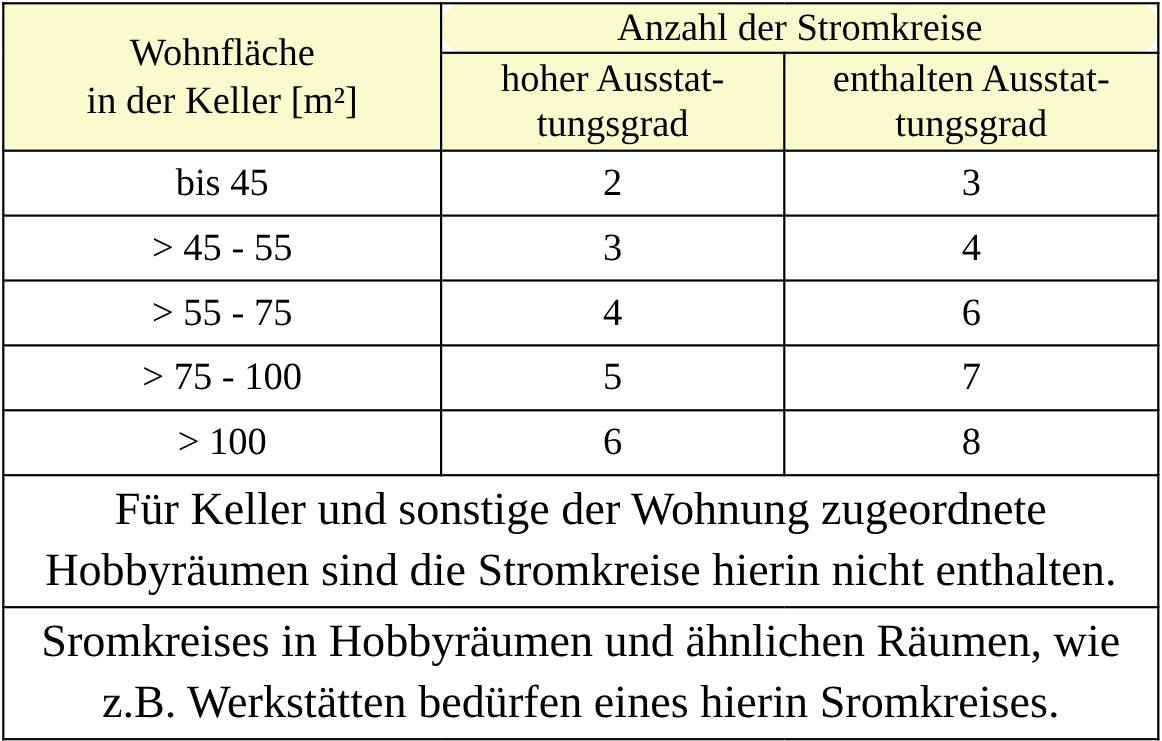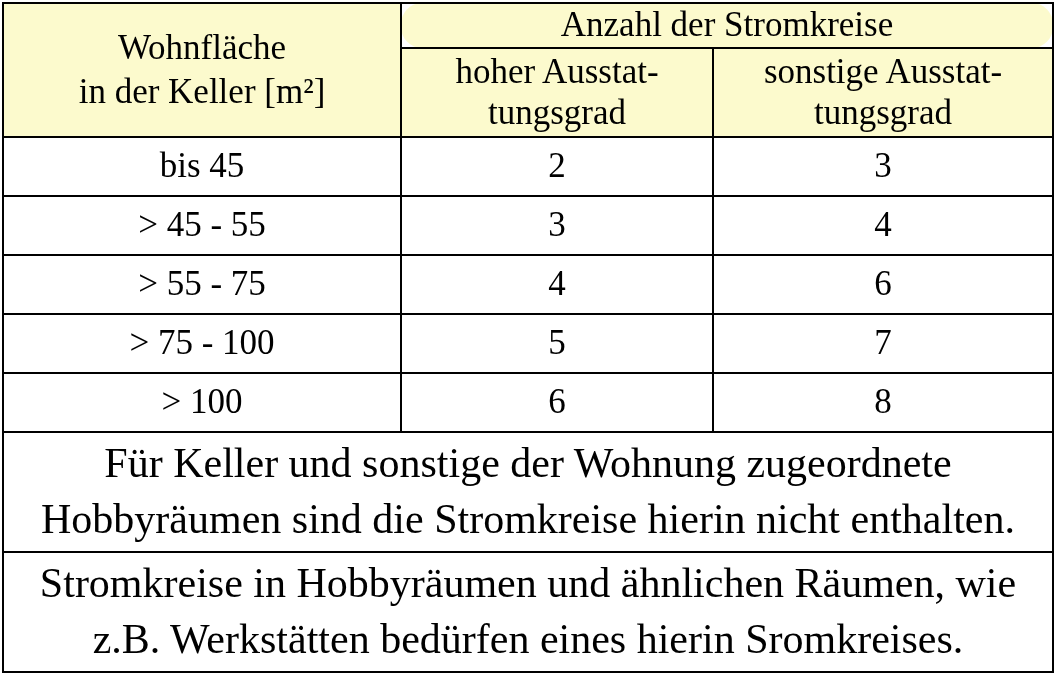--- a/index.html
+++ b/index.html
@@ -98,21 +98,21 @@
           <div class="area-label">in der Keller [m²]</div>
         </td>
         <td class="hdr hdr-top" colspan="2">Anzahl der Stromkreise</td>
       </tr>
       <tr>
         <td class="hdr hdr-sub">
           <span class="nowrap-line">hoher Ausstat-</span>
           <span class="nowrap-line">tungsgrad</span>
         </td>
         <td class="hdr hdr-sub">
-          <span class="nowrap-line">sonstige Ausstat-</span>
+          <span class="nowrap-line">enthalten Ausstat-</span>
           <span class="nowrap-line">tungsgrad</span>
         </td>
       </tr>
 
       <tr>
         <td class="data-area">bis 45</td>
         <td class="data-num">2</td>
         <td class="data-num">3</td>
       </tr>
       <tr>
@@ -137,19 +137,19 @@
       </tr>
 
       <tr>
         <td class="note" colspan="3">
           <span class="nowrap-line">Für Keller und sonstige der Wohnung zugeordnete</span>
           <span class="nowrap-line">Hobbyräumen sind die Stromkreise hierin nicht enthalten.</span>
         </td>
       </tr>
       <tr>
         <td class="note" colspan="3">
-          <span class="nowrap-line">Stromkreise in Hobbyräumen und ähnlichen Räumen, wie</span>
+          <span class="nowrap-line">Sromkreises in Hobbyräumen und ähnlichen Räumen, wie</span>
           <span class="nowrap-line">z.B. Werkstätten bedürfen eines hierin Sromkreises.</span>
         </td>
       </tr>
     </tbody>
   </table>
 </div>
 
 </body></html>

